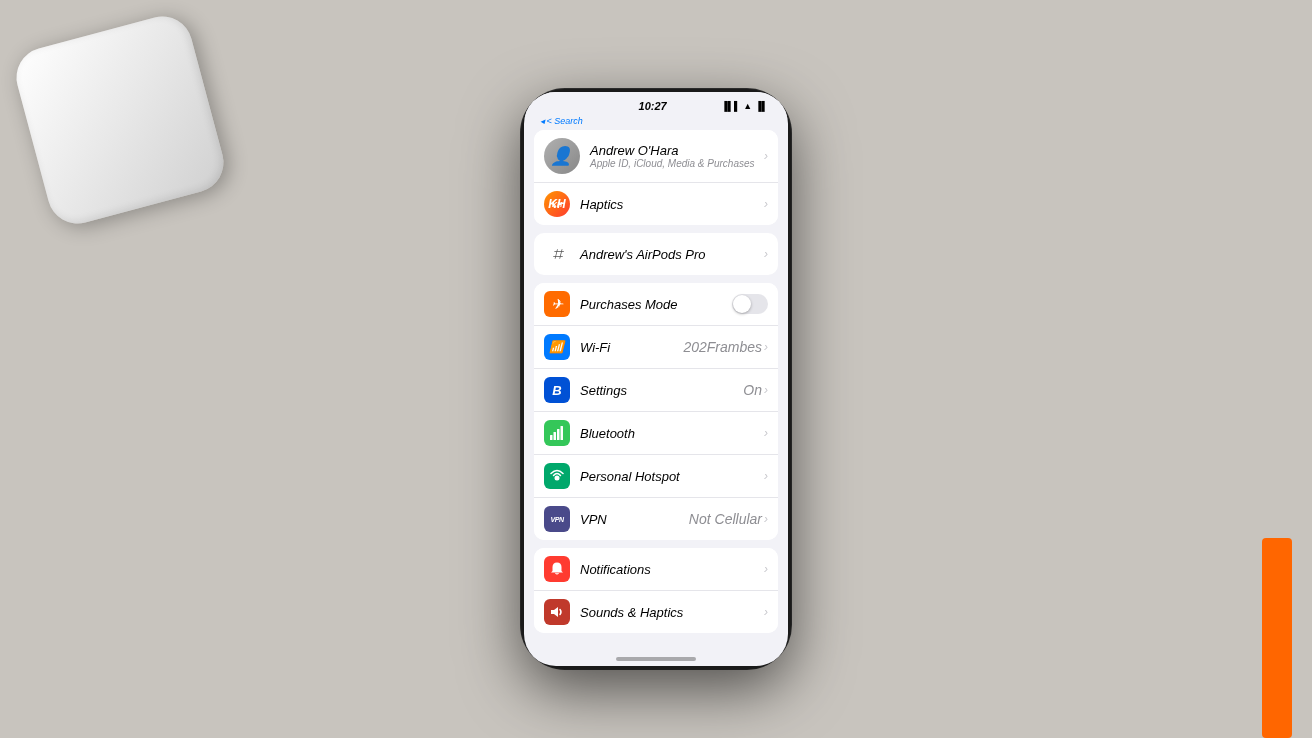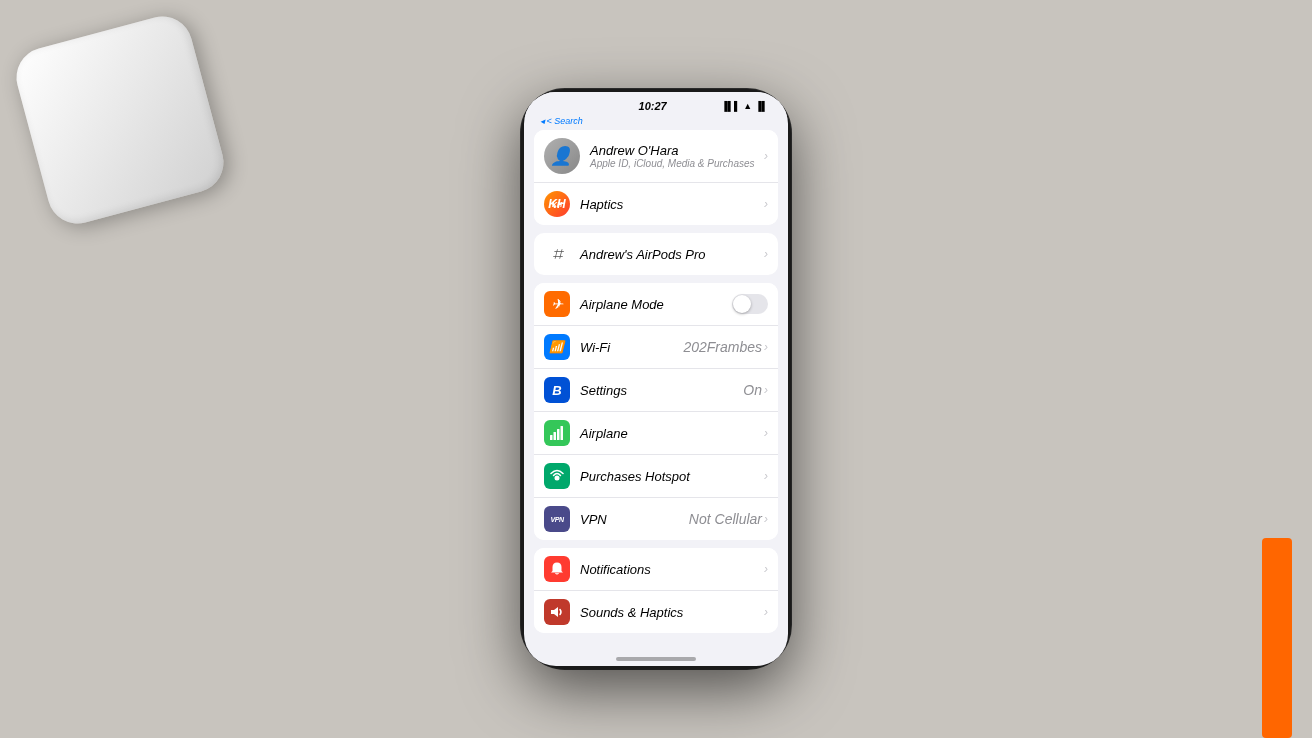--- a/index.html
+++ b/index.html
@@ -358,21 +358,21 @@
               <span class="chevron">›</span>
             </div>
           </div>
         </div>
 
         <div class="settings-section">
 
           <div class="settings-row">
             <div class="row-icon icon-orange" style="color:#fff; font-size:14px;">✈</div>
             <div class="row-content">
-              <span class="row-label">Airplane Mode</span>
+              <span class="row-label">Purchases Mode</span>
             </div>
             <div class="row-right">
               <div class="toggle"></div>
             </div>
           </div>
 
           <div class="settings-row">
             <div class="row-icon icon-blue" style="color:#fff; font-size:12px;">📶</div>
             <div class="row-content">
               <span class="row-label">Wi-Fi</span>
@@ -397,37 +397,37 @@
           <div class="settings-row">
             <div class="row-icon icon-green" style="color:#fff; font-size:11px; font-weight:700; display:flex; align-items:center; justify-content:center;">
               <svg width="16" height="16" viewBox="0 0 16 16" fill="white">
                 <rect x="1" y="10" width="2.5" height="5" rx="0.5"></rect>
                 <rect x="4.5" y="7" width="2.5" height="8" rx="0.5"></rect>
                 <rect x="8" y="4" width="2.5" height="11" rx="0.5"></rect>
                 <rect x="11.5" y="1" width="2.5" height="14" rx="0.5"></rect>
               </svg>
             </div>
             <div class="row-content">
-              <span class="row-label">Airplane</span>
+              <span class="row-label">Bluetooth</span>
             </div>
             <div class="row-right">
               <span class="chevron">›</span>
             </div>
           </div>
 
           <div class="settings-row">
             <div class="row-icon" style="background:#00a86b; color:#fff; font-size:14px; display:flex; align-items:center; justify-content:center;">
               <svg width="16" height="16" viewBox="0 0 16 16" fill="white">
                 <circle cx="8" cy="10" r="2.5"></circle>
                 <path d="M4.5 7.5 Q8 3.5 11.5 7.5" stroke="white" fill="none" stroke-width="1.5" stroke-linecap="round"></path>
                 <path d="M2 5.5 Q8 -0.5 14 5.5" stroke="white" fill="none" stroke-width="1.5" stroke-linecap="round"></path>
               </svg>
             </div>
             <div class="row-content">
-              <span class="row-label">Purchases Hotspot</span>
+              <span class="row-label">Personal Hotspot</span>
             </div>
             <div class="row-right">
               <span class="chevron">›</span>
             </div>
           </div>
 
           <div class="settings-row">
             <div class="row-icon icon-vpn" style="color:#fff; font-size:7px; font-weight:700; letter-spacing:-0.5px;">VPN</div>
             <div class="row-content">
               <span class="row-label">VPN</span>

